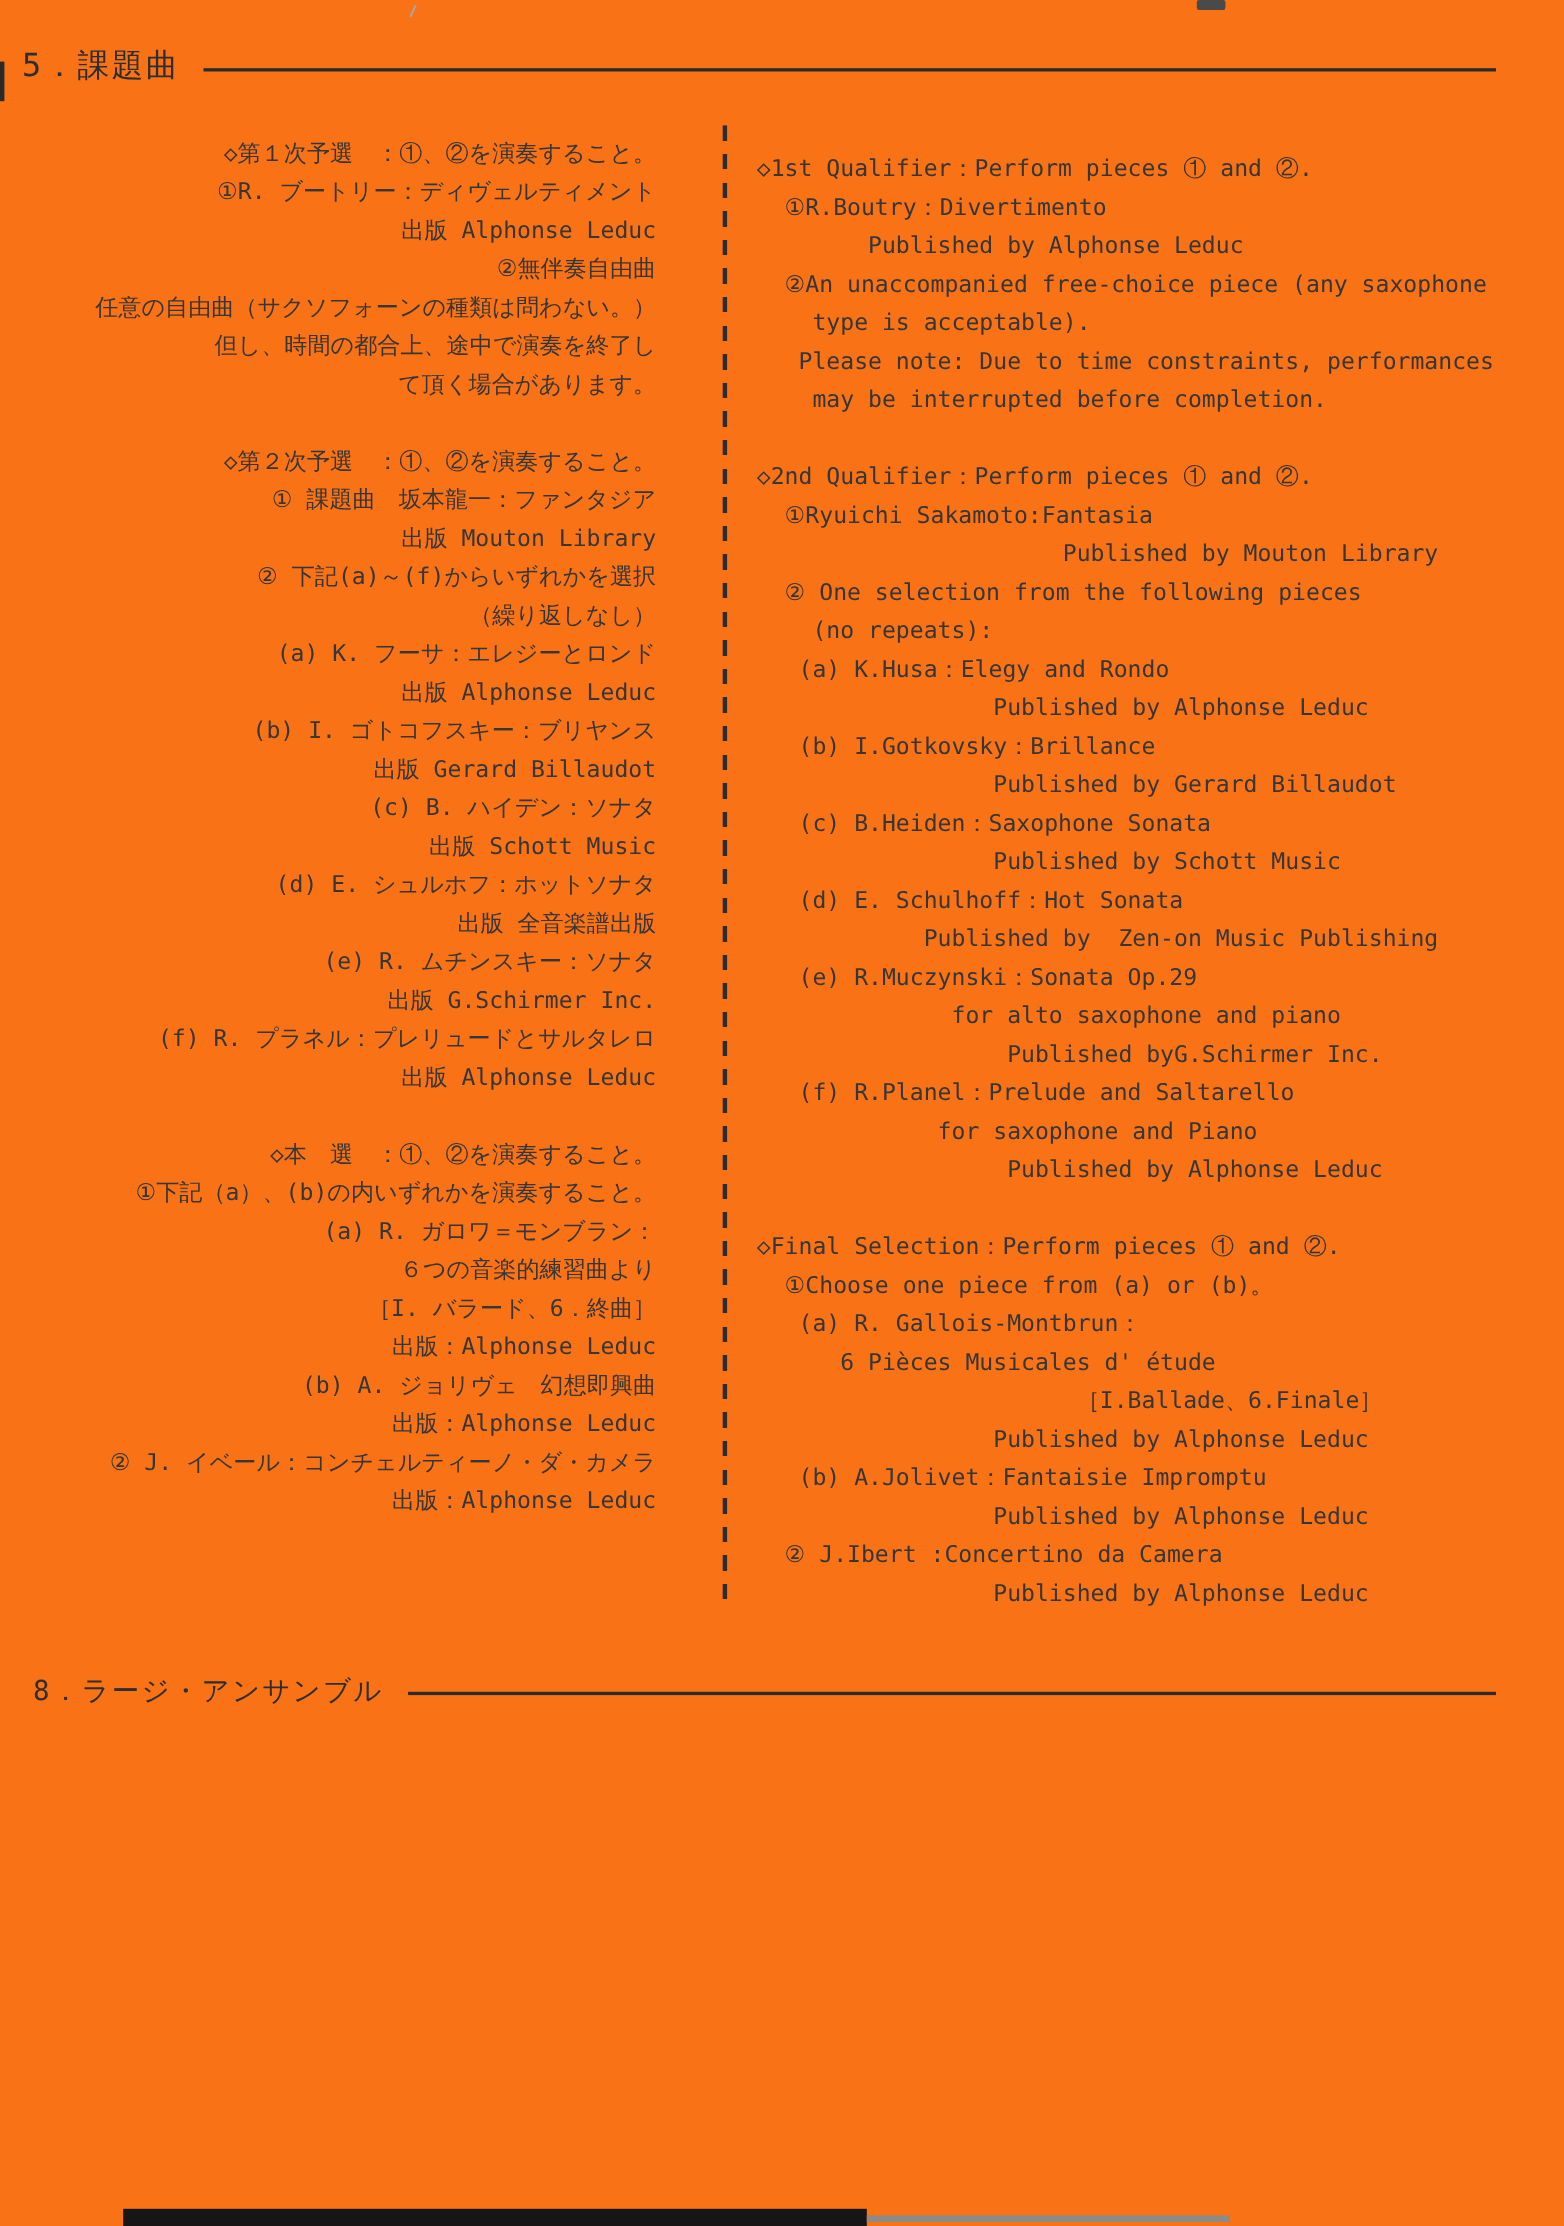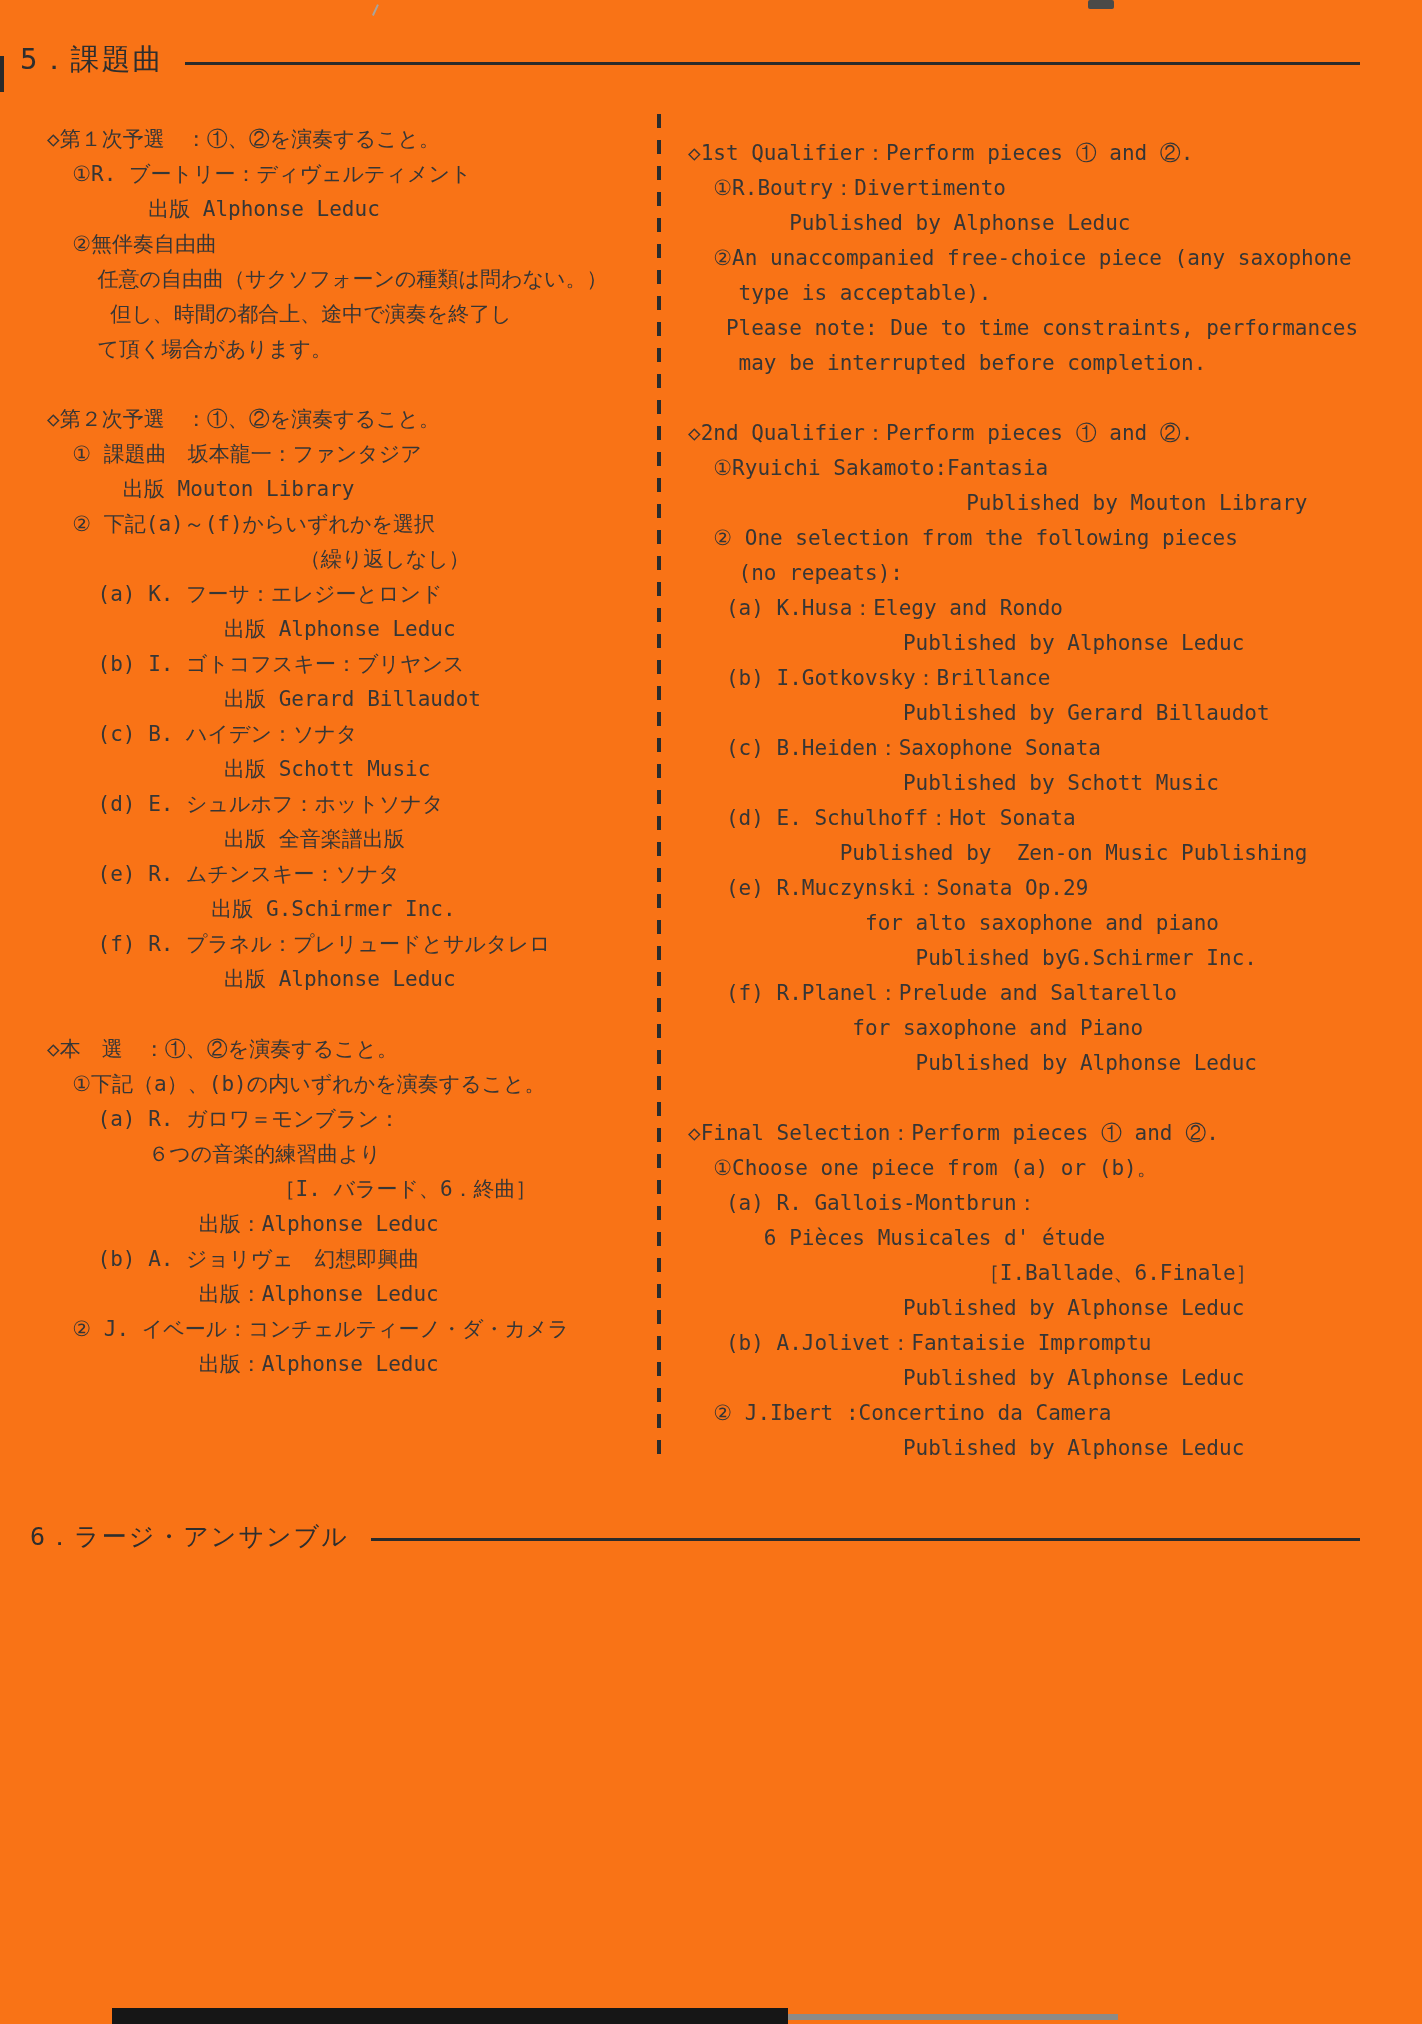--- a/index.html
+++ b/index.html
@@ -42,21 +42,21 @@
   
   .col{
     position:absolute;
     margin:0;
     font-family:"DejaVu Sans Mono", monospace;
     font-size:21px;
     line-height:35px;
     white-space:pre;
     color:#363636;
   }
-  .col-left{left:47px;top:122px;}
+  .col-left{left:36px;top:122px;text-align:right;}
   .col-right{left:688px;top:136px;}
   .divider{
     position:absolute;
     left:657px;top:114px;
     width:4px;height:1352px;
     background:repeating-linear-gradient(
       180deg,
       #2c2c2c 0px, #2c2c2c 14px,
       transparent 14px, transparent 26px);
   }
@@ -162,21 +162,21 @@
    (a) R. Gallois-Montbrun：
       6 Pièces Musicales d' étude
                        ［I.Ballade、6.Finale］
                  Published by Alphonse Leduc
    (b) A.Jolivet：Fantaisie Impromptu
                  Published by Alphonse Leduc
   ② J.Ibert :Concertino da Camera
                  Published by Alphonse Leduc</pre>
 
   <div class="sec-header s6-header">
-    <h2 class="sec-title">6．ラージ・アンサンブル</h2>
+    <h2 class="sec-title">8．ラージ・アンサンブル</h2>
     <div class="rule"></div>
   </div>
 
 
 
   <div class="artifact edge-sliver"></div>
   <div class="artifact top-speck"></div>
   <div class="artifact corner-speck"></div>
   <div class="artifact bottom-bar"></div>
   <div class="artifact bottom-bar-faint"></div>

